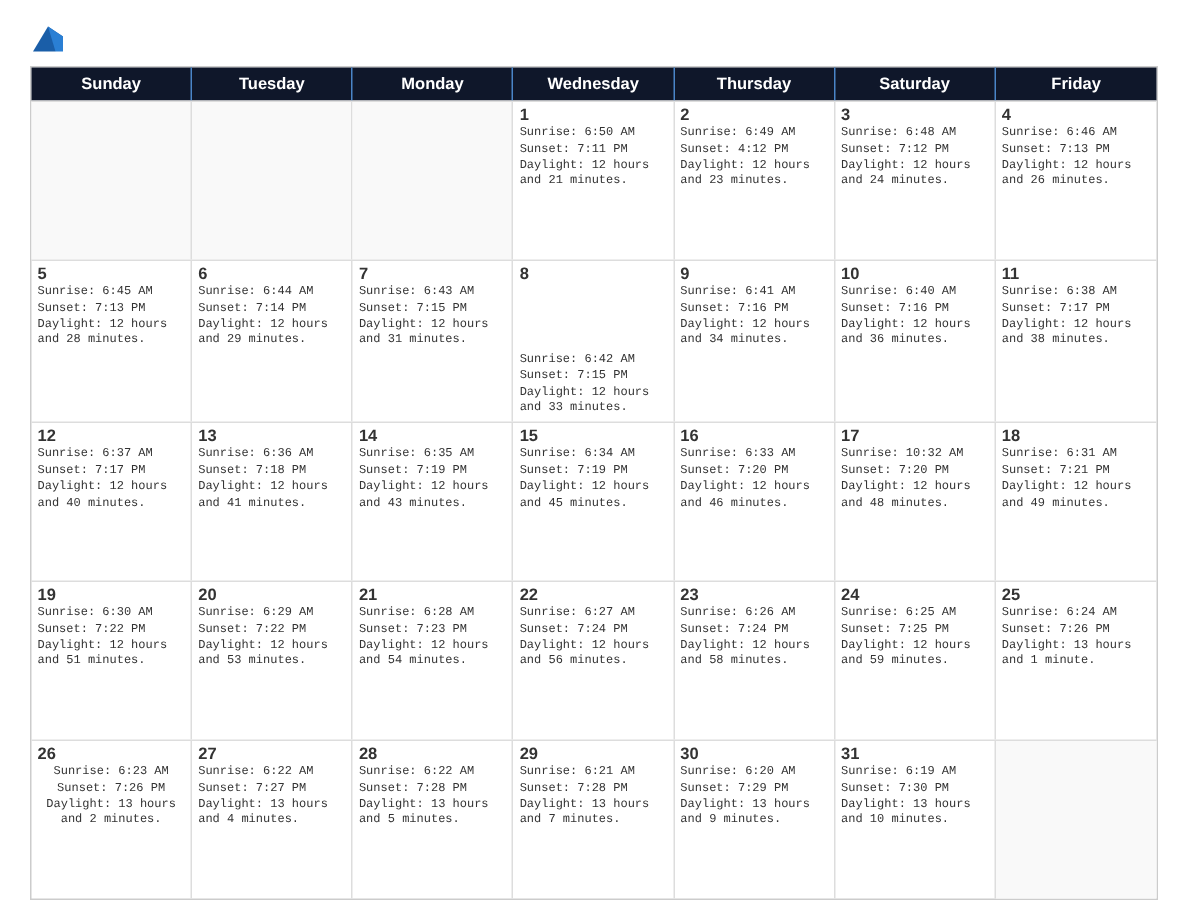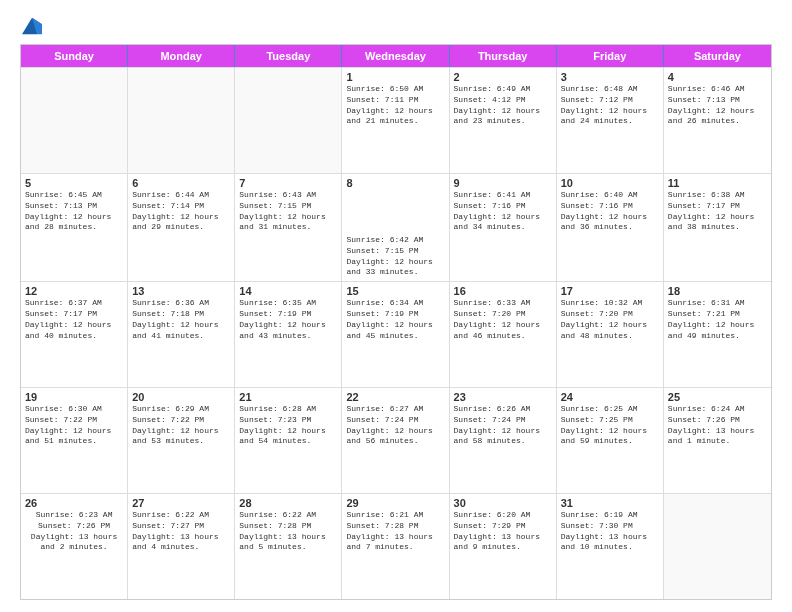--- a/index.html
+++ b/index.html
@@ -61,21 +61,21 @@
     }
     .calendar {
       flex: 1;
       display: flex;
       flex-direction: column;
       border: 1px solid #ccc;
     }
     .cal-header {
       display: grid;
       grid-template-columns: repeat(7, 1fr);
-      background: #d946ef;
+      background: #0f172a;
     }
     .cal-header-cell {
       color: #fff;
       font-size: 11px;
       font-weight: bold;
       text-align: center;
       padding: 5px 2px;
       border-right: 1px solid #4a85c8;
     }
     .cal-header-cell:last-child {
@@ -137,26 +137,26 @@
     </div>
     <div class="title-section">
       <div class="month-title"></div>
       <div class="subtitle"></div>
     </div>
   </div>
 
   <div class="calendar">
     <div class="cal-header">
     <div class="cal-header-cell">Sunday</div>
+        <div class="cal-header-cell">Tuesday</div>
         <div class="cal-header-cell">Monday</div>
-        <div class="cal-header-cell">Tuesday</div>
         <div class="cal-header-cell">Wednesday</div>
         <div class="cal-header-cell">Thursday</div>
+        <div class="cal-header-cell">Saturday</div>
         <div class="cal-header-cell">Friday</div>
-        <div class="cal-header-cell">Saturday</div>
       </div>
     <div class="cal-body">
     <div class="cal-row">
           <div class="cal-cell empty"></div>
           <div class="cal-cell empty"></div>
           <div class="cal-cell empty"></div>
           <div class="cal-cell">
             <div class="day-num">1</div>
             <div class="day-info" style="white-space: pre-line;">Sunrise: 6:50 AM
 Sunset: 7:11 PM

